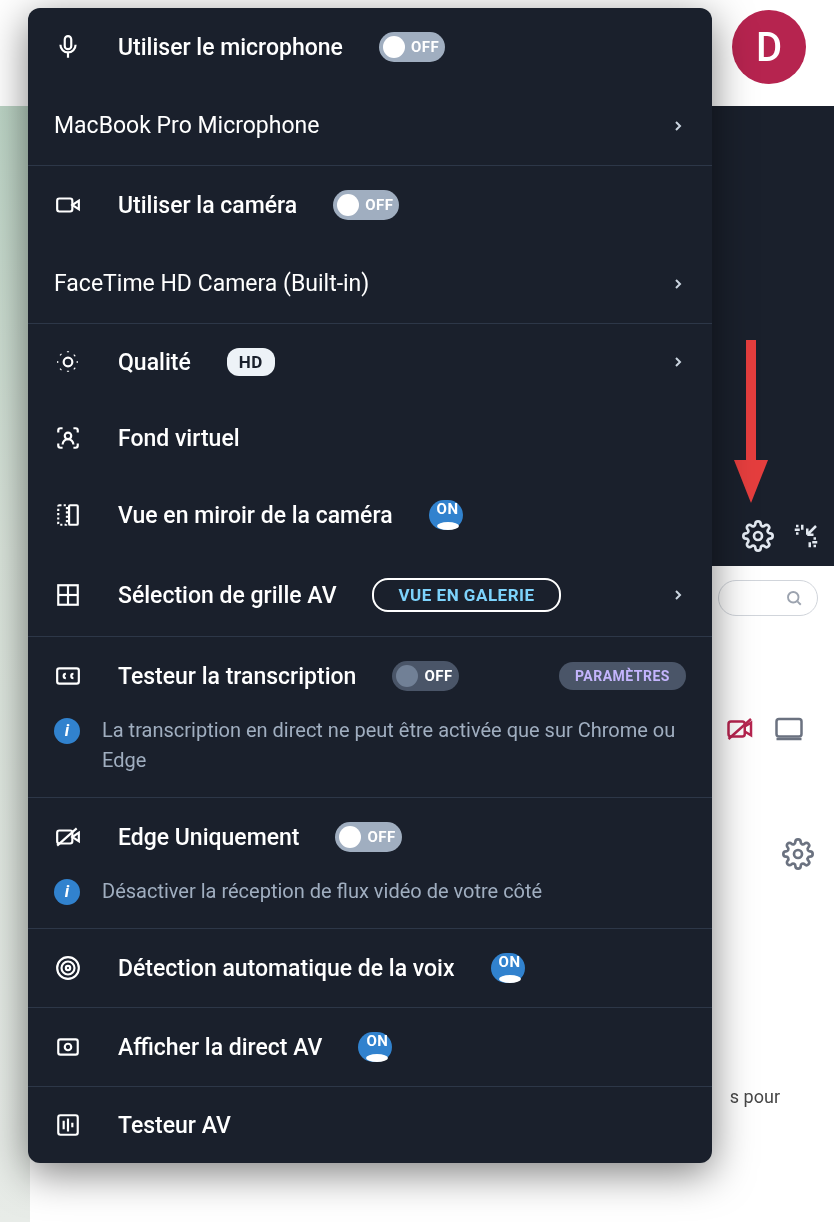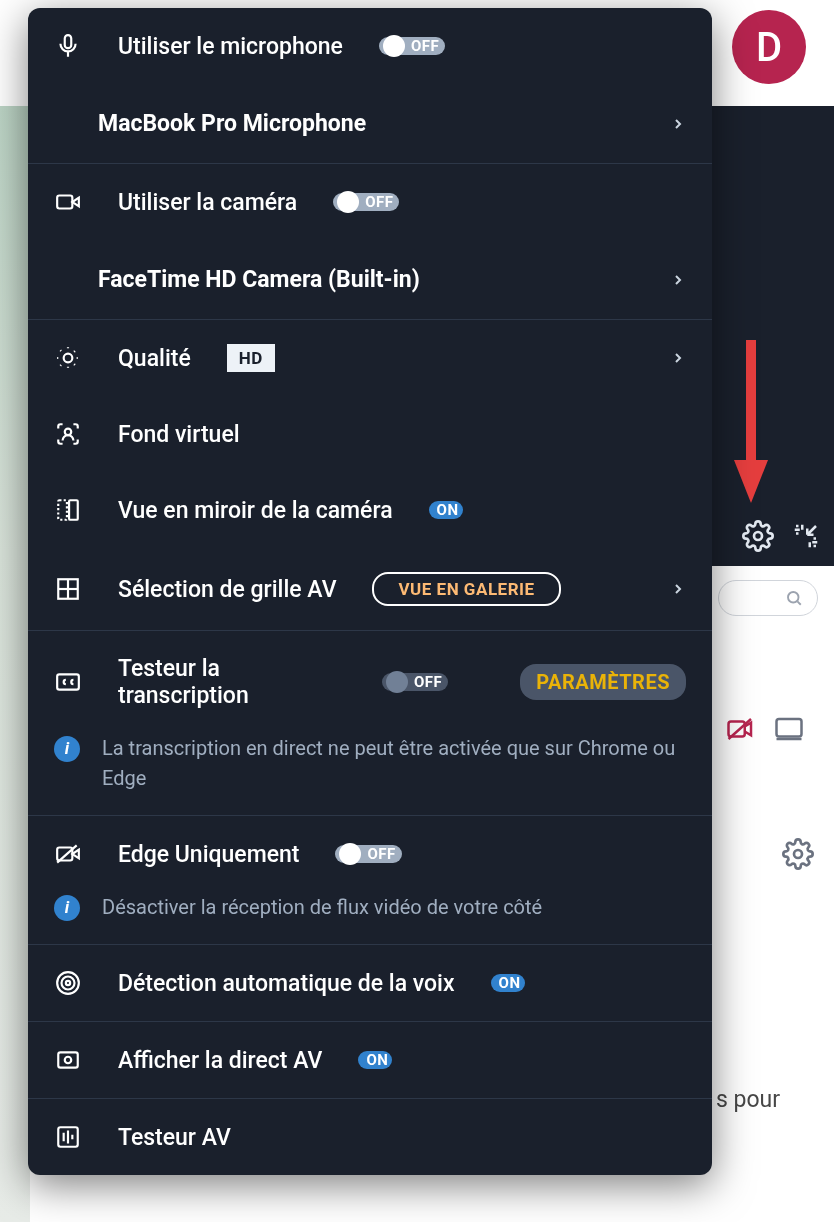--- a/index.html
+++ b/index.html
@@ -88,21 +88,21 @@
     position: absolute;
     top: 838px;
     right: 20px;
     color: #6b7280;
   }
   .truncated-text {
     position: absolute;
     top: 1086px;
     right: 54px;
     color: #474747;
-    font-size: 23px;
+    font-size: 18px;
   }
   .light-strip {
     position: absolute;
     top: 106px; left: 0; width: 30px; bottom: 0;
     background: linear-gradient(180deg, #bcd4c5 0%, #d9e3da 40%, #e8ece8 100%);
   }
   .panel {
     position: absolute;
     top: 8px;
     left: 28px;
@@ -116,38 +116,37 @@
   .row {
     display: flex;
     align-items: center;
     padding: 24px 26px;
     gap: 36px;
     font-size: 23px;
     font-weight: 500;
     color: #fff;
   }
   .row.sub {
-    font-weight: 700;
+    font-weight: 400;
     padding-top: 26px;
     padding-bottom: 26px;
-    margin-left: 44px;
   }
   .row .spacer { flex: 1; }
   .row .icon-slot {
     width: 28px; height: 28px;
     display: flex; align-items: center; justify-content: center;
     flex-shrink: 0;
   }
   .divider {
     border-top: 1px solid #2d3748;
   }
   .toggle {
     display: inline-flex;
     align-items: center;
-    height: 18px;
+    height: 30px;
     border-radius: 15px;
     padding: 0 6px 0 4px;
     font-size: 15px;
     font-weight: 700;
     letter-spacing: 0.5px;
     cursor: pointer;
     gap: 4px;
   }
   .toggle.off {
     background: #a0aec0;
@@ -168,36 +167,36 @@
   }
   .toggle.off .knob { margin-right: 2px; }
   .pill {
     display: inline-flex;
     align-items: center;
     background: #edf2f7;
     color: #1a202c;
     font-weight: 700;
     font-size: 17px;
     padding: 4px 12px;
-    border-radius: 0;
+    border-radius: 12px;
     letter-spacing: 0.5px;
   }
   .pill.outline {
     background: transparent;
-    color: #fdba74;
+    color: #7dd3fc;
     border: 2px solid #fff;
     border-radius: 16px;
     padding: 5px 24px;
   }
   .pill.gray {
     background: #4a5568;
-    color: #eab308;
+    color: #c4b5fd;
     border-radius: 16px;
     padding: 6px 16px;
-    font-size: 20px;
+    font-size: 14px;
     cursor: pointer;
   }
   .chevron {
     color: #cbd5e0;
     flex-shrink: 0;
   }
   .info-row {
     display: flex;
     align-items: flex-start;
     gap: 22px;

